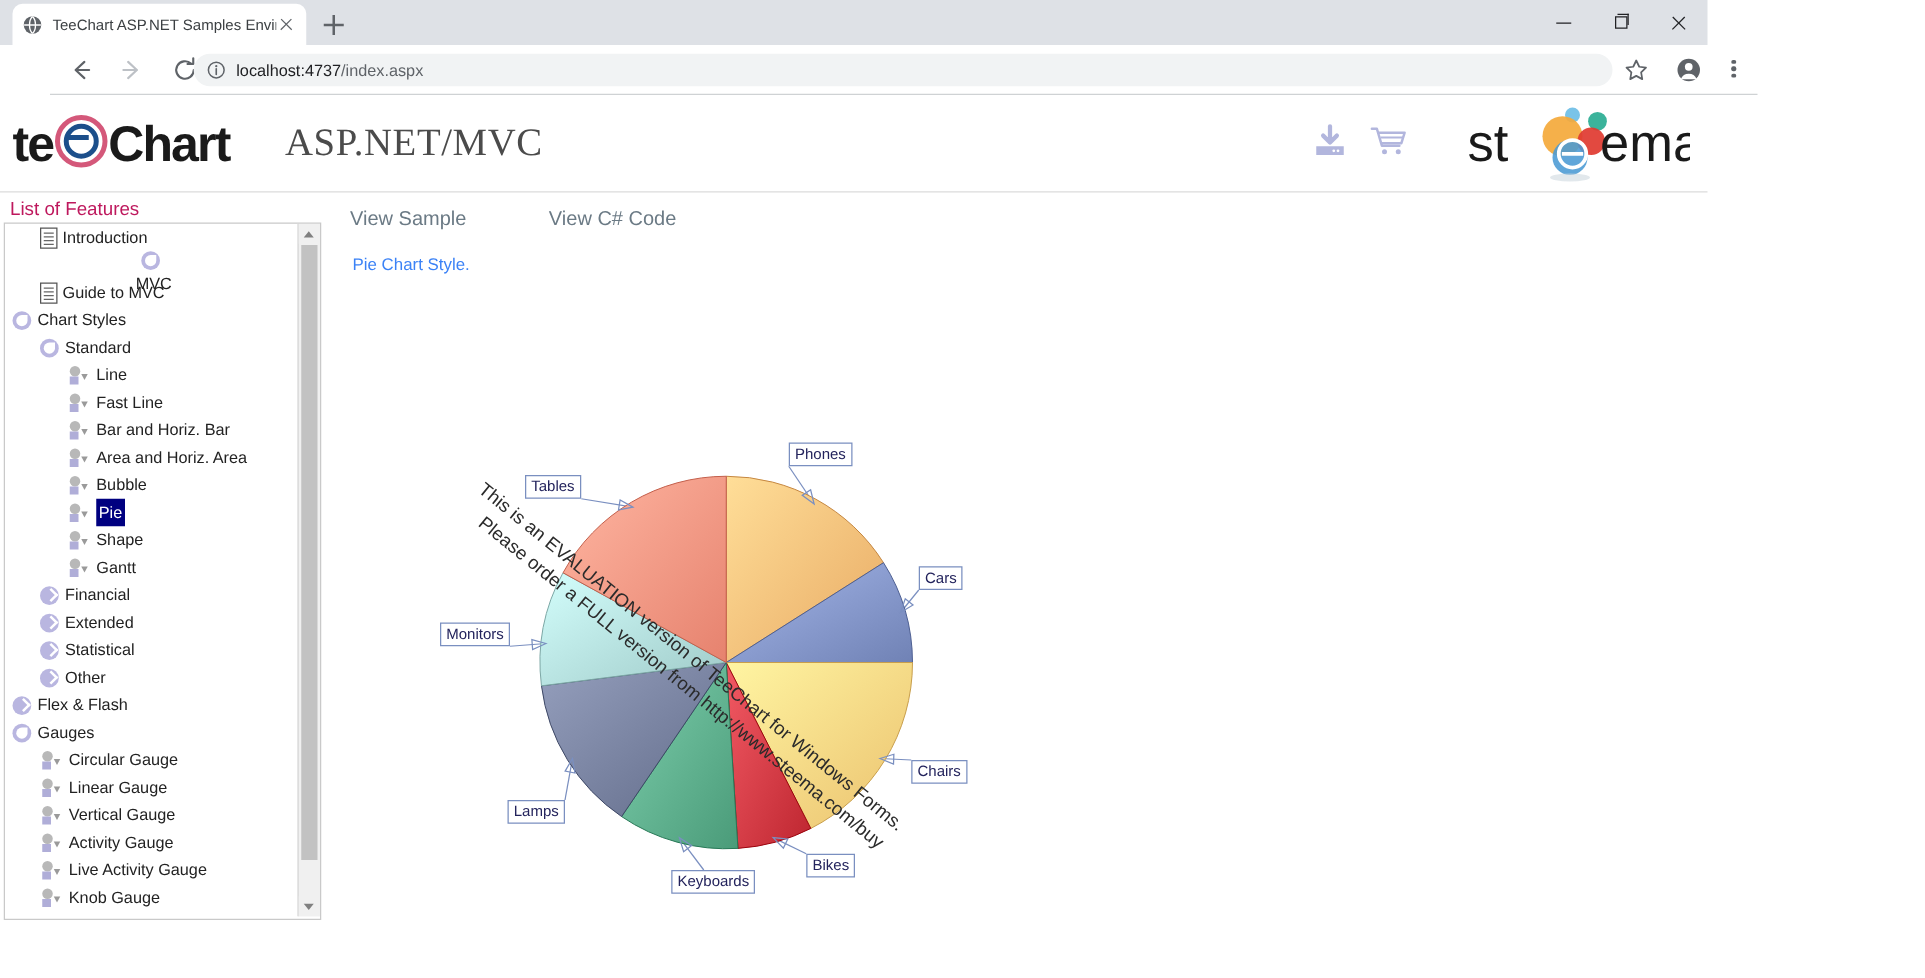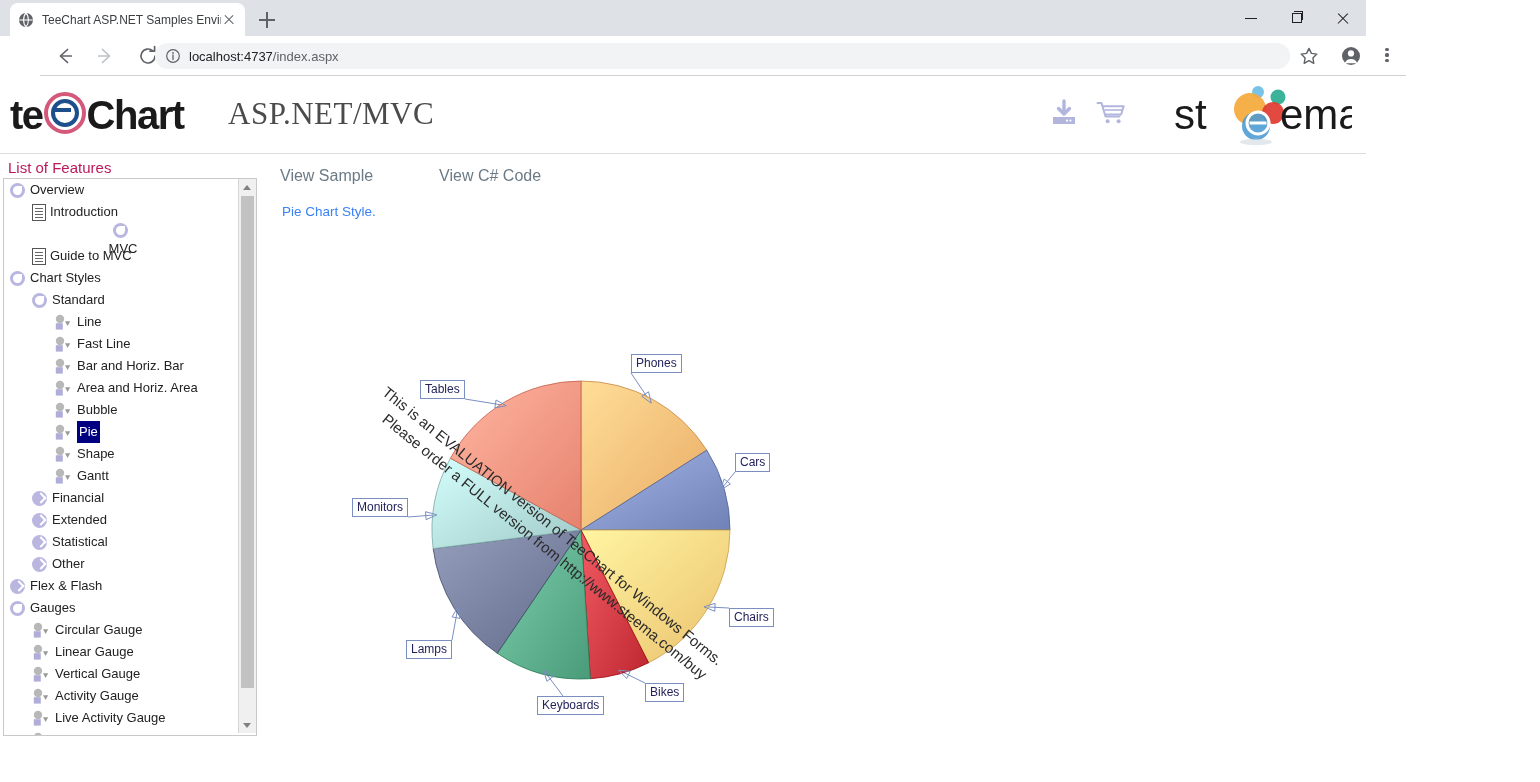--- a/index.html
+++ b/index.html
@@ -284,24 +284,20 @@
           <text x="2" y="47" font-family="Liberation Sans, sans-serif" font-size="42" fill="#1a1a1a">st</text>
           <text x="108" y="47" font-family="Liberation Sans, sans-serif" font-size="42" fill="#1a1a1a">ema</text>
         </svg>
       </div>
     </div>
 
     <div class="sidebar">
       <div class="sb-title">List of Features</div>
       <div class="tree-box">
         <div class="tree" id="tree">
-            <div class="node" style="padding-left: 6px;">
-              <span class="ic ic-exp"></span>
-              <span class="lbl">Overview</span>
-            </div>
             <div class="node" style="padding-left: 28px;">
               <span class="ic ic-doc"></span>
               <span class="lbl">Introduction</span>
             </div>
             <div class="node" style="padding-left: 6px; flex-direction: column;">
               <span class="ic ic-exp"></span>
               <span class="lbl">MVC</span>
             </div>
             <div class="node" style="padding-left: 28px;">
               <span class="ic ic-doc"></span>

